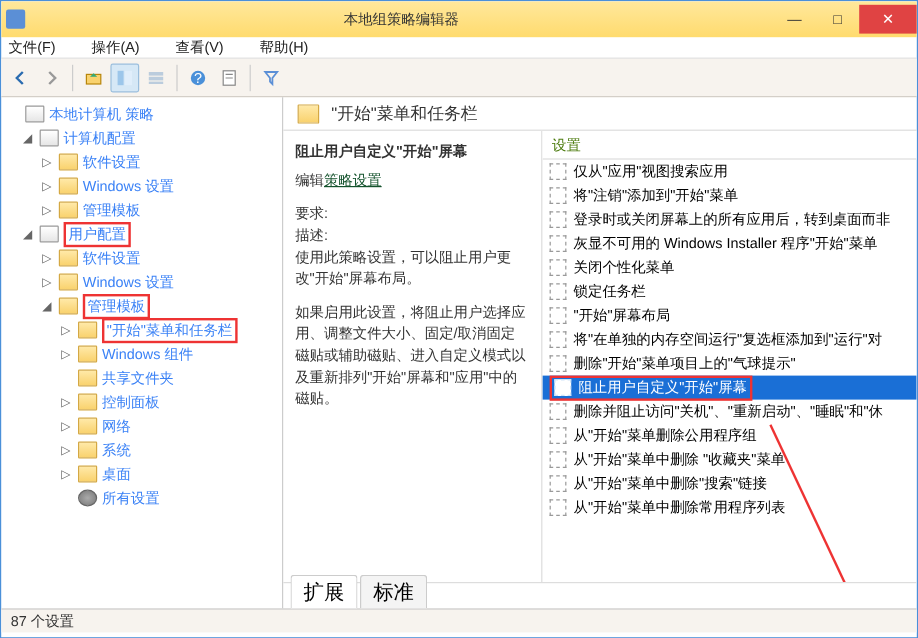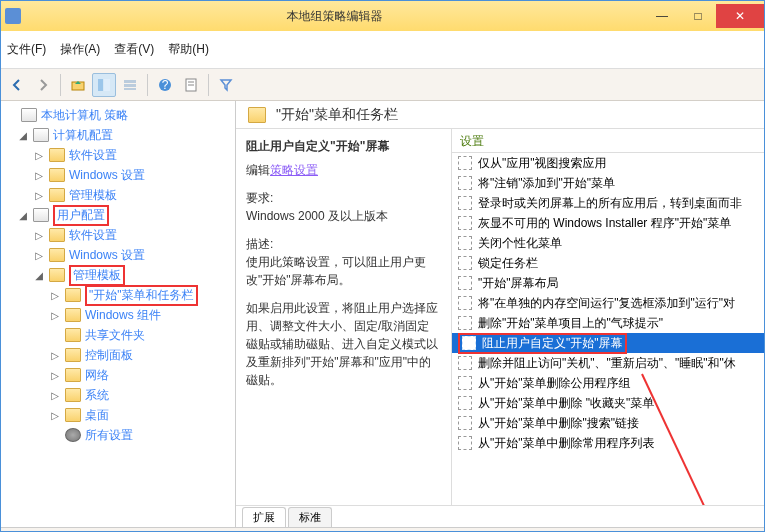--- a/index.html
+++ b/index.html
@@ -3,21 +3,21 @@
 <meta charset="utf-8">
 <style>
 *{margin:0;padding:0;box-sizing:border-box;font-family:"Microsoft YaHei","Segoe UI",sans-serif;font-size:12px;}
 body{background:#fff;width:765px;height:532px;overflow:hidden;border:1px solid #4a90d9;}
 .titlebar{height:30px;background:linear-gradient(#ffe89c,#ffdb6e);display:flex;align-items:center;justify-content:space-between;}
 .title-icon{width:16px;height:16px;margin:0 4px;background:#5b8fd6;border-radius:2px;}
 .title-text{flex:1;text-align:center;color:#333;}
 .win-controls{display:flex;}
 .win-btn{width:36px;height:24px;display:flex;align-items:center;justify-content:center;color:#333;}
 .win-btn.close{background:#e04343;color:#fff;width:48px;}
-.menubar{height:38px;display:flex;align-items:center;padding:0 6px;gap:14px;border-bottom:1px solid #ddd;}
+.menubar{height:18px;display:flex;align-items:center;padding:0 6px;gap:30px;border-bottom:1px solid #ddd;}
 .menubar span{color:#222;}
 .toolbar{height:32px;display:flex;align-items:center;padding:0 4px;gap:2px;background:#f7f3ee;border-bottom:1px solid #d4cfc8;}
 .tbtn{width:24px;height:24px;display:flex;align-items:center;justify-content:center;border:1px solid transparent;border-radius:2px;}
 .tbtn.sel{border-color:#9abedd;background:#d6e8f6;}
 .tsep{width:1px;height:22px;background:#ccc;margin:0 3px;}
 .main{display:flex;height:calc(100% - 30px - 22px - 32px - 20px);}
 .tree-pane{width:235px;border-right:1px solid #ccc;overflow:auto;padding:4px 0;}
 .tree-item{display:flex;align-items:center;height:20px;padding-left:4px;white-space:nowrap;}
 .exp{width:12px;text-align:center;color:#666;font-size:10px;}
 .fi{width:16px;height:14px;margin:0 4px;background:linear-gradient(#ffe9a8,#f9d26e);border:1px solid #d4a843;border-radius:1px;}
@@ -25,29 +25,29 @@
 .fi.cog{background:radial-gradient(#aaa,#777);border-color:#666;border-radius:50%;}
 .tree-label{color:#3b82f6;}
 .hl-red{border:2px solid #e33;padding:0 2px;}
 .detail-pane{flex:1;display:flex;flex-direction:column;overflow:hidden;}
 .detail-header{height:28px;padding:4px 8px;display:flex;align-items:center;gap:6px;border-bottom:1px solid #ddd;}
 .detail-header .fi{width:18px;height:16px;}
 .dh-title{color:#333;font-size:14px;}
 .detail-body{flex:1;display:flex;overflow:hidden;}
 .desc-col{width:215px;padding:8px 10px;overflow:hidden;color:#333;line-height:1.5;}
 .desc-title{font-weight:bold;margin-bottom:6px;}
-.desc-link{color:#8b5cf6;text-decoration:underline;}
+.desc-link{color:#14532d;text-decoration:underline;}
 .list-col{flex:1;border-left:1px solid #ddd;overflow:auto;position:relative;}
 .list-header{height:24px;border-bottom:1px solid #ddd;padding:4px 8px;color:#4d7c0f;position:sticky;top:0;background:#fff;}
 .list-row{height:20px;display:flex;align-items:center;padding:0 6px;white-space:nowrap;}
 .list-row.sel{background:#1a6fd6;color:#fff;}
 .li-icon{width:14px;height:14px;border:1px dashed #999;margin-right:6px;background:#fff;flex-shrink:0;}
 .list-row.sel .li-icon{border-color:#cfe3f7;}
 .tabs{height:22px;display:flex;align-items:flex-end;padding-left:6px;border-top:1px solid #ddd;}
-.tab{padding:2px 10px;border:1px solid #ccc;border-bottom:none;border-radius:3px 3px 0 0;margin-right:2px;background:#f4f4f4;font-size:11px;}
+.tab{padding:2px 10px;border:1px solid #ccc;border-bottom:none;border-radius:3px 3px 0 0;margin-right:2px;background:#f4f4f4;font-size:17px;}
 .tab.active{background:#fff;}
 .statusbar{height:20px;border-top:1px solid #ccc;padding:2px 8px;color:#333;background:#f7f3ee;}
 .arrow-overlay{position:absolute;pointer-events:none;}
 svg.nav{width:16px;height:16px;}
 </style>
 </head>
 <body>
 
 <div class="titlebar">
   <div class="title-icon"></div>
@@ -211,21 +211,20 @@
   <div class="detail-pane">
     <div class="detail-header">
       <span class="fi"></span>
       <span class="dh-title">"开始"菜单和任务栏</span>
     </div>
     <div class="detail-body">
       <div class="desc-col">
         <div class="desc-title">阻止用户自定义"开始"屏幕</div>
         <div style="margin-bottom:10px"><span>编辑</span><a href="#" class="desc-link">策略设置</a></div>
         <div>要求:</div>
-        <div style="margin-bottom:10px">Windows 2000 及以上版本</div>
         <div>描述:</div>
         <div style="margin-bottom:10px">使用此策略设置，可以阻止用户更改"开始"屏幕布局。</div>
         <div style="margin-bottom:10px">如果启用此设置，将阻止用户选择应用、调整文件大小、固定/取消固定磁贴或辅助磁贴、进入自定义模式以及重新排列"开始"屏幕和"应用"中的磁贴。</div>
       </div>
       <div class="list-col" style="position:relative">
         <div class="list-header">设置</div>
         <div id="list-rows">
             <div class="list-row">
               <span class="li-icon"></span>
               <span>仅从"应用"视图搜索应用</span>

